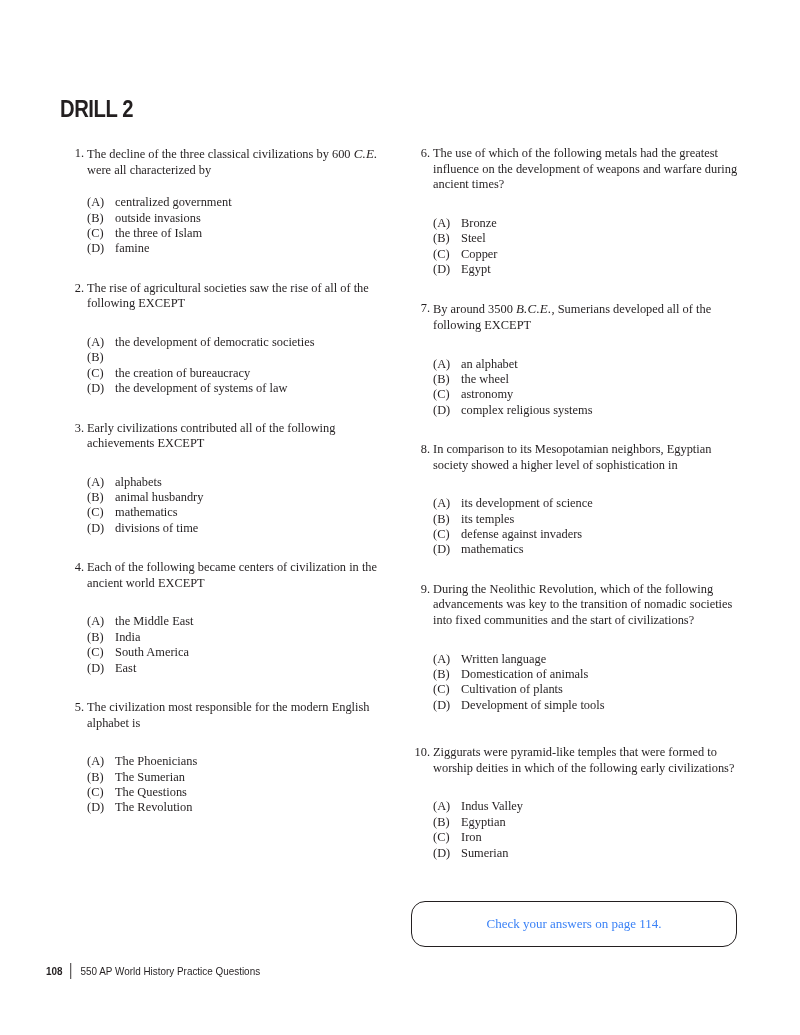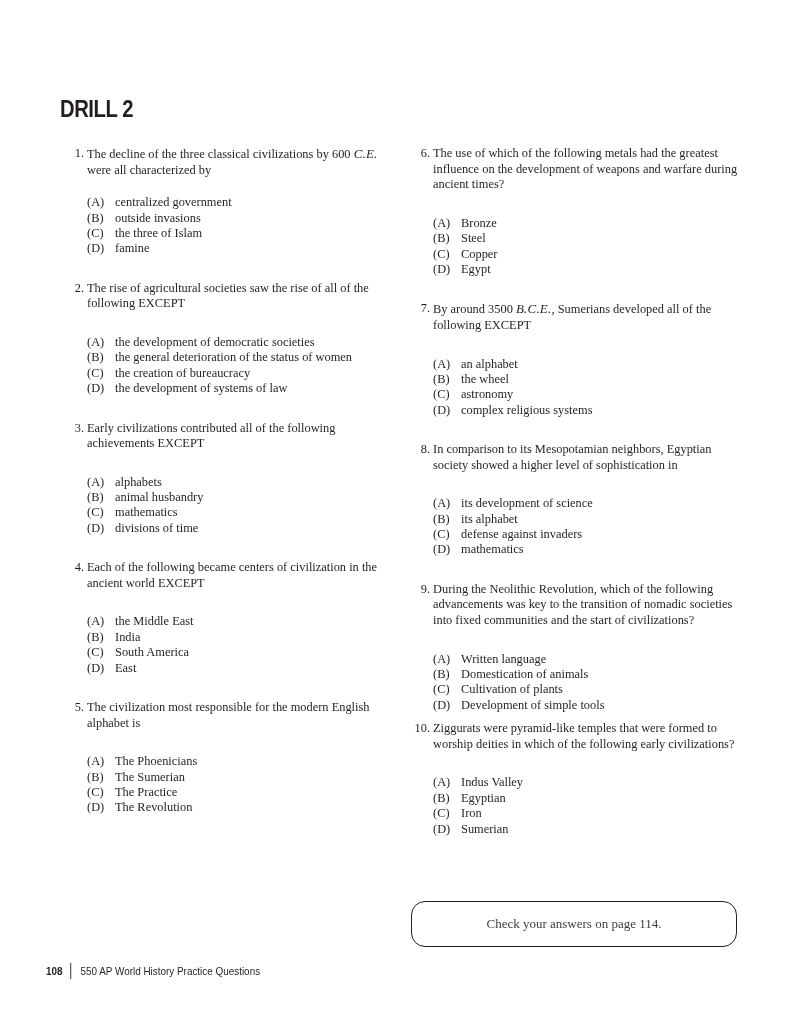--- a/index.html
+++ b/index.html
@@ -19,21 +19,21 @@
   .q.two-digit .num { left: -5px; width: 23px; }
   .q .stem { display: block; }
   .opts { margin-top: 16px; padding-left: 21px; }
   .opt { position: relative; padding-left: 28px; height: 15.4px; white-space: nowrap; }
   .opt .letter { position: absolute; left: 0; top: 0; }
   .sc { font-size: 13px; letter-spacing: 0.2px; font-style: italic; }
   .check-box {
     position: absolute; left: 411px; top: 901px; width: 326px; height: 46px;
     border: 1.3px solid #231f20; border-radius: 14px; box-sizing: border-box;
     display: flex; align-items: center; justify-content: center;
-    font-family: "Liberation Serif", serif; font-size: 13px; color: #404040;
+    font-family: "Liberation Serif", serif; font-size: 13px; color: #3b82f6;
   }
   .footer { position: absolute; left: 46px; top: 963px; font-family: "Liberation Sans", sans-serif; font-size: 11px; display: flex; align-items: center; transform: scaleX(0.9); transform-origin: left center; }
   .footer .pg { font-weight: bold; }
   .footer .sep { display: inline-block; width: 1px; height: 16px; background: #231f20; margin: 0 10px 0 9px; }
 </style>
 </head>
 <body>
 
 <div class="page">
   <div class="drill-title">DRILL 2</div>
@@ -50,21 +50,21 @@
       <div class="opt"><span class="letter">(C)</span><span>the three of Islam</span></div>
       <div class="opt"><span class="letter">(D)</span><span>famine</span></div>
     </div>
 
     <div class="q" style="margin-top:24px; width:300px">
       <span class="num">2.</span>
       <span class="stem">The rise of agricultural societies saw the rise of all of the following EXCEPT</span>
     </div>
     <div class="opts" style="margin-top:23px">
       <div class="opt"><span class="letter">(A)</span><span>the development of democratic societies</span></div>
-      <div class="opt"><span class="letter">(B)</span><span>the general deterioration of the status of women</span></div>
+      <div class="opt"><span class="letter">(B)</span></div>
       <div class="opt"><span class="letter">(C)</span><span>the creation of bureaucracy</span></div>
       <div class="opt"><span class="letter">(D)</span><span>the development of systems of law</span></div>
     </div>
 
     <div class="q" style="margin-top:24px; width:270px">
       <span class="num">3.</span>
       <span class="stem">Early civilizations contributed all of the following achievements EXCEPT</span>
     </div>
     <div class="opts" style="margin-top:23px">
       <div class="opt"><span class="letter">(A)</span><span>alphabets</span></div>
@@ -84,21 +84,21 @@
       <div class="opt"><span class="letter">(D)</span><span>East</span></div>
     </div>
 
     <div class="q" style="margin-top:24px; width:300px">
       <span class="num">5.</span>
       <span class="stem">The civilization most responsible for the modern English alphabet is</span>
     </div>
     <div class="opts" style="margin-top:23px">
       <div class="opt"><span class="letter">(A)</span><span>The Phoenicians</span></div>
       <div class="opt"><span class="letter">(B)</span><span>The Sumerian</span></div>
-      <div class="opt"><span class="letter">(C)</span><span>The Practice</span></div>
+      <div class="opt"><span class="letter">(C)</span><span>The Questions</span></div>
       <div class="opt"><span class="letter">(D)</span><span>The Revolution</span></div>
     </div>
   </div>
 
   <div class="col right">
 
     <div class="q" style="width:310px">
       <span class="num">6.</span>
       <span class="stem">The use of which of the following metals had the greatest influence on the development of weapons and warfare during ancient times?</span>
     </div>
@@ -119,37 +119,37 @@
       <div class="opt"><span class="letter">(C)</span><span>astronomy</span></div>
       <div class="opt"><span class="letter">(D)</span><span>complex religious systems</span></div>
     </div>
 
     <div class="q" style="margin-top:24px; width:310px">
       <span class="num">8.</span>
       <span class="stem"> In comparison to its Mesopotamian neighbors, Egyptian society showed a higher level of sophistication in</span>
     </div>
     <div class="opts" style="margin-top:23px">
       <div class="opt"><span class="letter">(A)</span><span>its development of science</span></div>
-      <div class="opt"><span class="letter">(B)</span><span>its alphabet</span></div>
+      <div class="opt"><span class="letter">(B)</span><span>its temples</span></div>
       <div class="opt"><span class="letter">(C)</span><span>defense against invaders</span></div>
       <div class="opt"><span class="letter">(D)</span><span>mathematics</span></div>
     </div>
 
     <div class="q" style="margin-top:24px; width:305px">
       <span class="num">9.</span>
       <span class="stem">During the Neolithic Revolution, which of the following advancements was key to the transition of nomadic societies into fixed communities and the start of civilizations?</span>
     </div>
     <div class="opts" style="margin-top:23px">
       <div class="opt"><span class="letter">(A)</span><span>Written language</span></div>
       <div class="opt"><span class="letter">(B)</span><span>Domestication of animals</span></div>
       <div class="opt"><span class="letter">(C)</span><span>Cultivation of plants</span></div>
       <div class="opt"><span class="letter">(D)</span><span>Development of simple tools</span></div>
     </div>
 
-    <div class="q two-digit" style="margin-top:8px; width:305px">
+    <div class="q two-digit" style="margin-top:32px; width:305px">
       <span class="num">10.</span>
       <span class="stem">Ziggurats were pyramid-like temples that were formed to worship deities in which of the following early civilizations?</span>
     </div>
     <div class="opts" style="margin-top:23px">
       <div class="opt"><span class="letter">(A)</span><span>Indus Valley</span></div>
       <div class="opt"><span class="letter">(B)</span><span>Egyptian</span></div>
       <div class="opt"><span class="letter">(C)</span><span>Iron</span></div>
       <div class="opt"><span class="letter">(D)</span><span>Sumerian</span></div>
     </div>
   </div>

